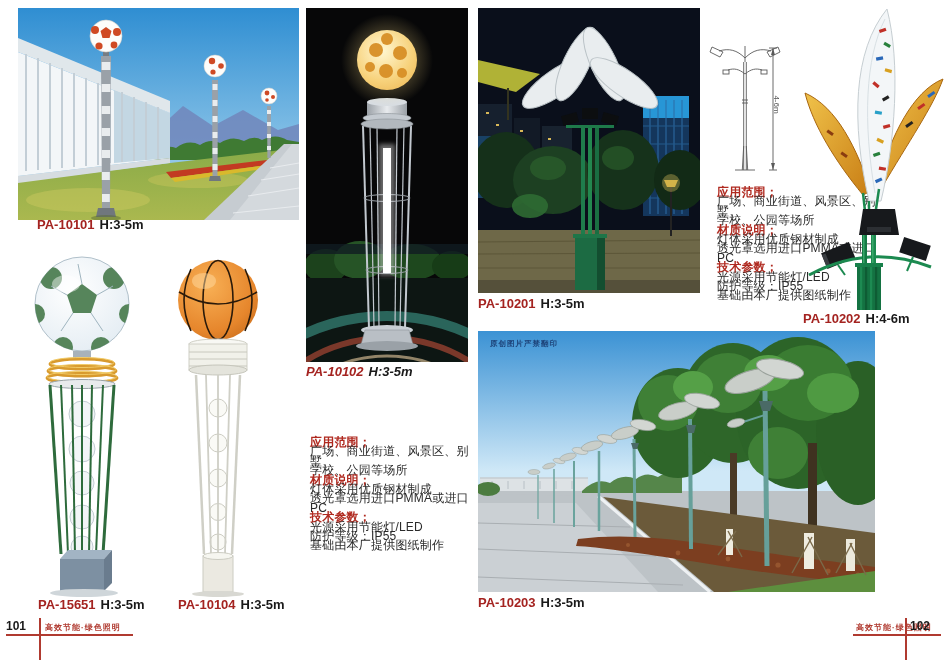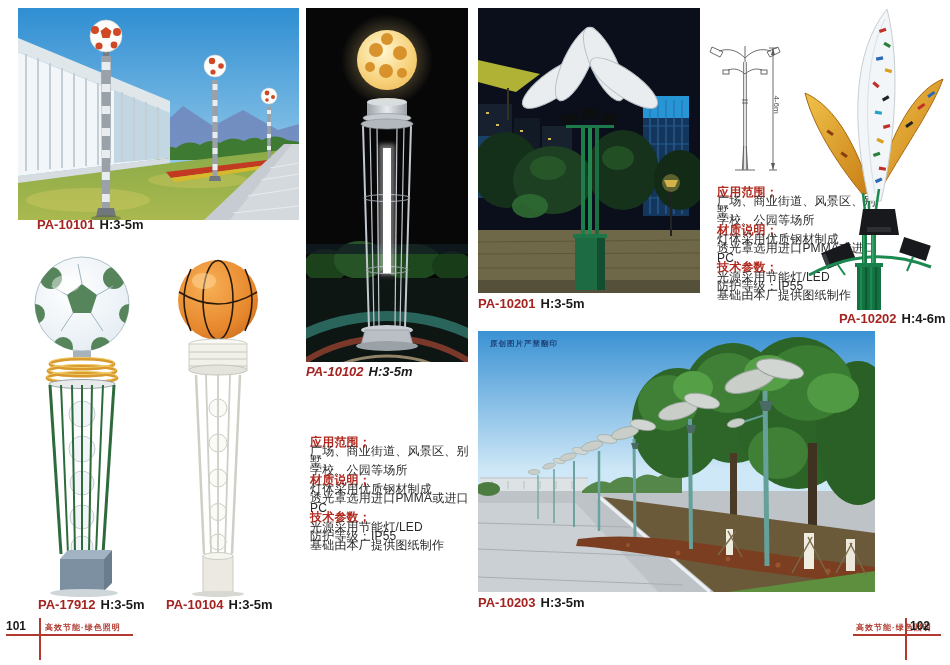--- a/index.html
+++ b/index.html
@@ -191,21 +191,21 @@
       </g>
       <g>
         <polygon points="34,305 42,296 86,296 78,305" fill="#a2b4c4"></polygon>
         <rect x="34" y="305" width="44" height="32" fill="#7d90a2"></rect>
         <polygon points="78,305 86,296 86,329 78,337" fill="#6a7c8e"></polygon>
         <ellipse cx="58" cy="339" rx="34" ry="4" fill="#cfd6da"></ellipse>
       </g>
     </svg>
   </div>
   <div class="plabel" style="left:38px;top:597px;">
-    <span class="code">PA-17912</span><span class="size">H:3-5m</span>
+    <span class="code">PA-15651</span><span class="size">H:3-5m</span>
   </div>
 
   <div class="photo" style="left:166px;top:256px;width:104px;height:342px;">
     <svg viewBox="0 0 104 342" width="104" height="342">
       <defs>
         <radialGradient id="bbg" cx=".38" cy=".32" r=".95">
           <stop offset="0" stop-color="#f8b055"></stop>
             <stop offset=".6" stop-color="#e6862c"></stop>
             <stop offset="1" stop-color="#b85f14"></stop>
         </radialGradient>
@@ -242,21 +242,21 @@
         <line x1="52" y1="119" x2="52" y2="298" stroke-width="1.8"></line>
         <line x1="64" y1="119" x2="59" y2="298" stroke-width="1.8"></line>
       </g>
       <g>
         <rect x="37" y="300" width="30" height="36" fill="#ebe9e1" stroke="#ccccc2"></rect>
         <ellipse cx="52" cy="300" rx="15" ry="3.5" fill="#f6f6f0" stroke="#ccccc2"></ellipse>
         <ellipse cx="52" cy="338" rx="26" ry="3" fill="#d8d8d2"></ellipse>
       </g>
     </svg>
   </div>
-  <div class="plabel" style="left:166px;top:597px;text-align:center;">
+  <div class="plabel" style="left:178px;top:597px;text-align:center;">
     <span class="code">PA-10104</span><span class="size">H:3-5m</span>
   </div>
 
   <div class="photo" style="left:306px;top:8px;width:162px;height:354px;">
     <svg viewBox="0 0 162 354" width="162" height="354">
       <defs>
         <radialGradient id="glow1" cx=".5" cy=".5" r=".5">
           <stop offset="0" stop-color="#ffe18a" stop-opacity=".55"></stop>
             <stop offset="1" stop-color="#ffe18a" stop-opacity="0"></stop>
         </radialGradient>
@@ -527,21 +527,21 @@
       <g>
         <rect x="62" y="260" width="28" height="4" fill="#18814b"></rect>
         <rect x="64" y="264" width="24" height="43" fill="#147242"></rect>
         <rect x="67" y="264" width="2.2" height="43" fill="#1d8a52"></rect>
         <rect x="72" y="264" width="2.2" height="43" fill="#0e5c34"></rect>
         <rect x="77" y="264" width="2.2" height="43" fill="#1d8a52"></rect>
         <rect x="82" y="264" width="2.2" height="43" fill="#0e5c34"></rect>
       </g>
     </svg>
   </div>
-  <div class="plabel" style="left:832px;top:311px;padding-left:7px;">
+  <div class="plabel" style="left:796px;top:311px;padding-left:7px;">
     <span class="code">PA-10202</span><span class="size">H:4-6m</span>
   </div>
 
   <div class="photo" style="left:478px;top:331px;width:397px;height:261px;">
     <svg viewBox="0 0 397 261" width="397" height="261">
       <defs>
         <linearGradient id="sky3" x1="0" y1="0" x2="0" y2="1">
           <stop offset="0" stop-color="#3b92d4"></stop>
             <stop offset=".8" stop-color="#cfe8f7"></stop>
         </linearGradient>

